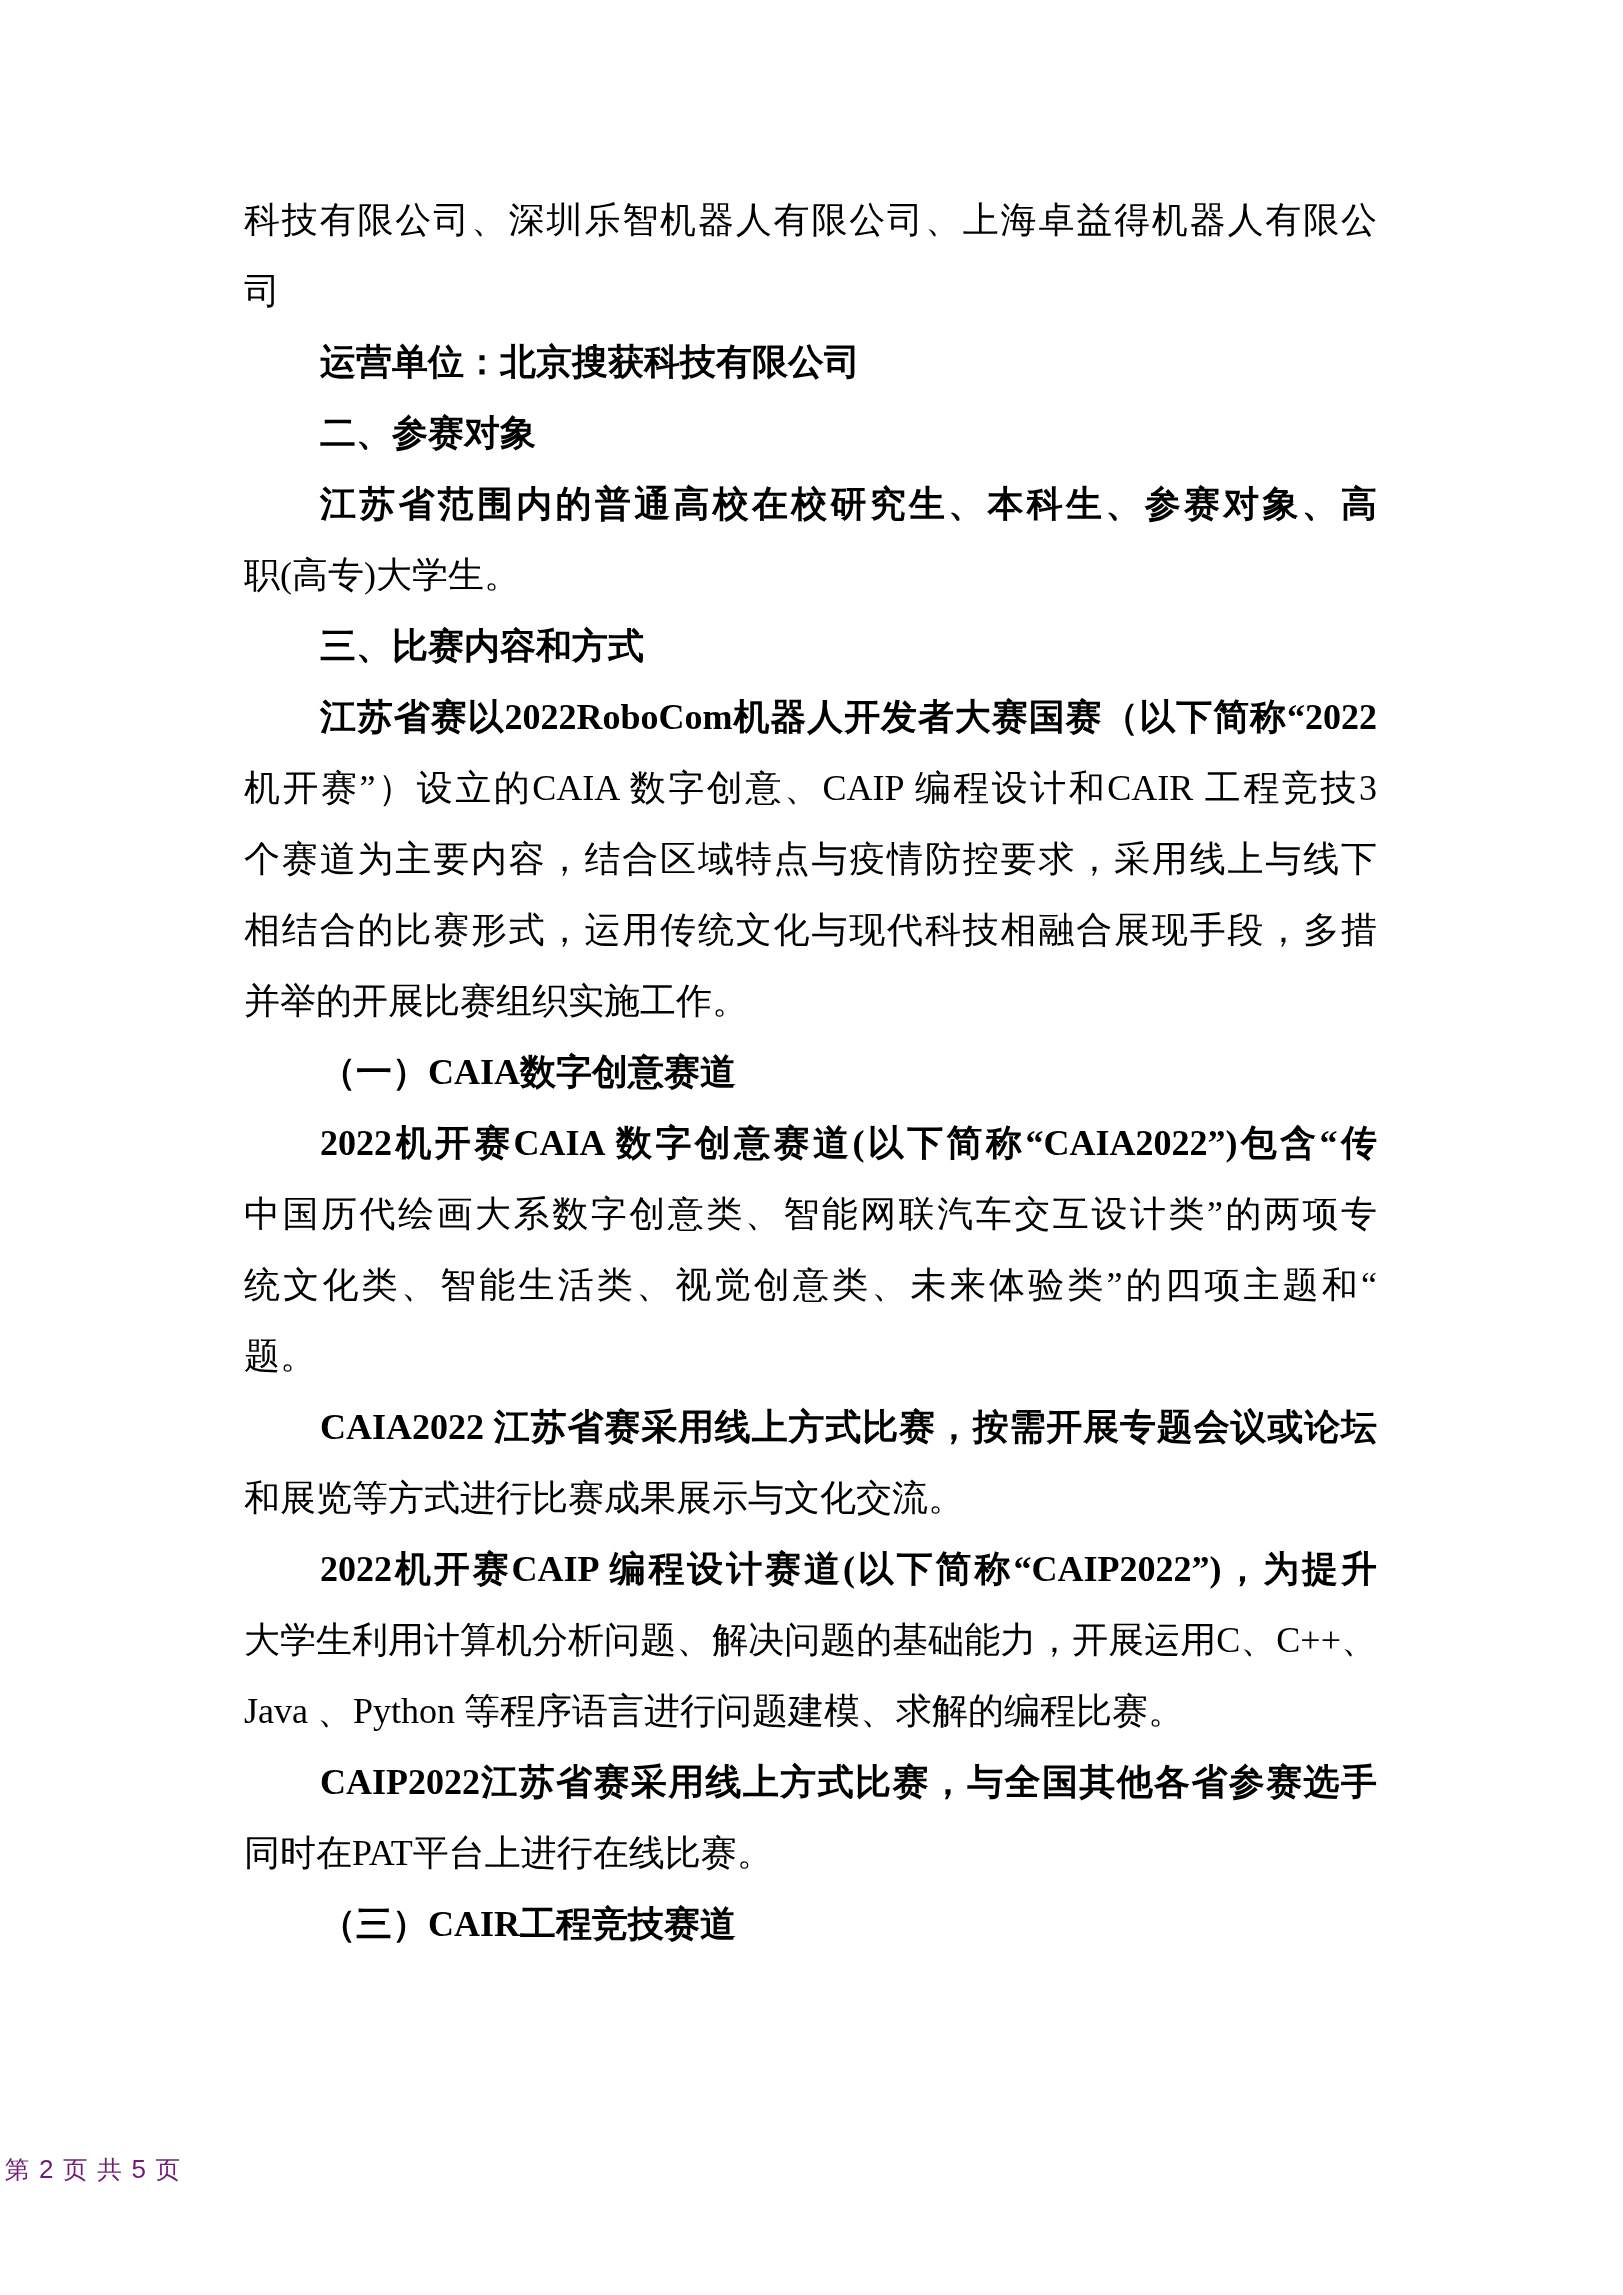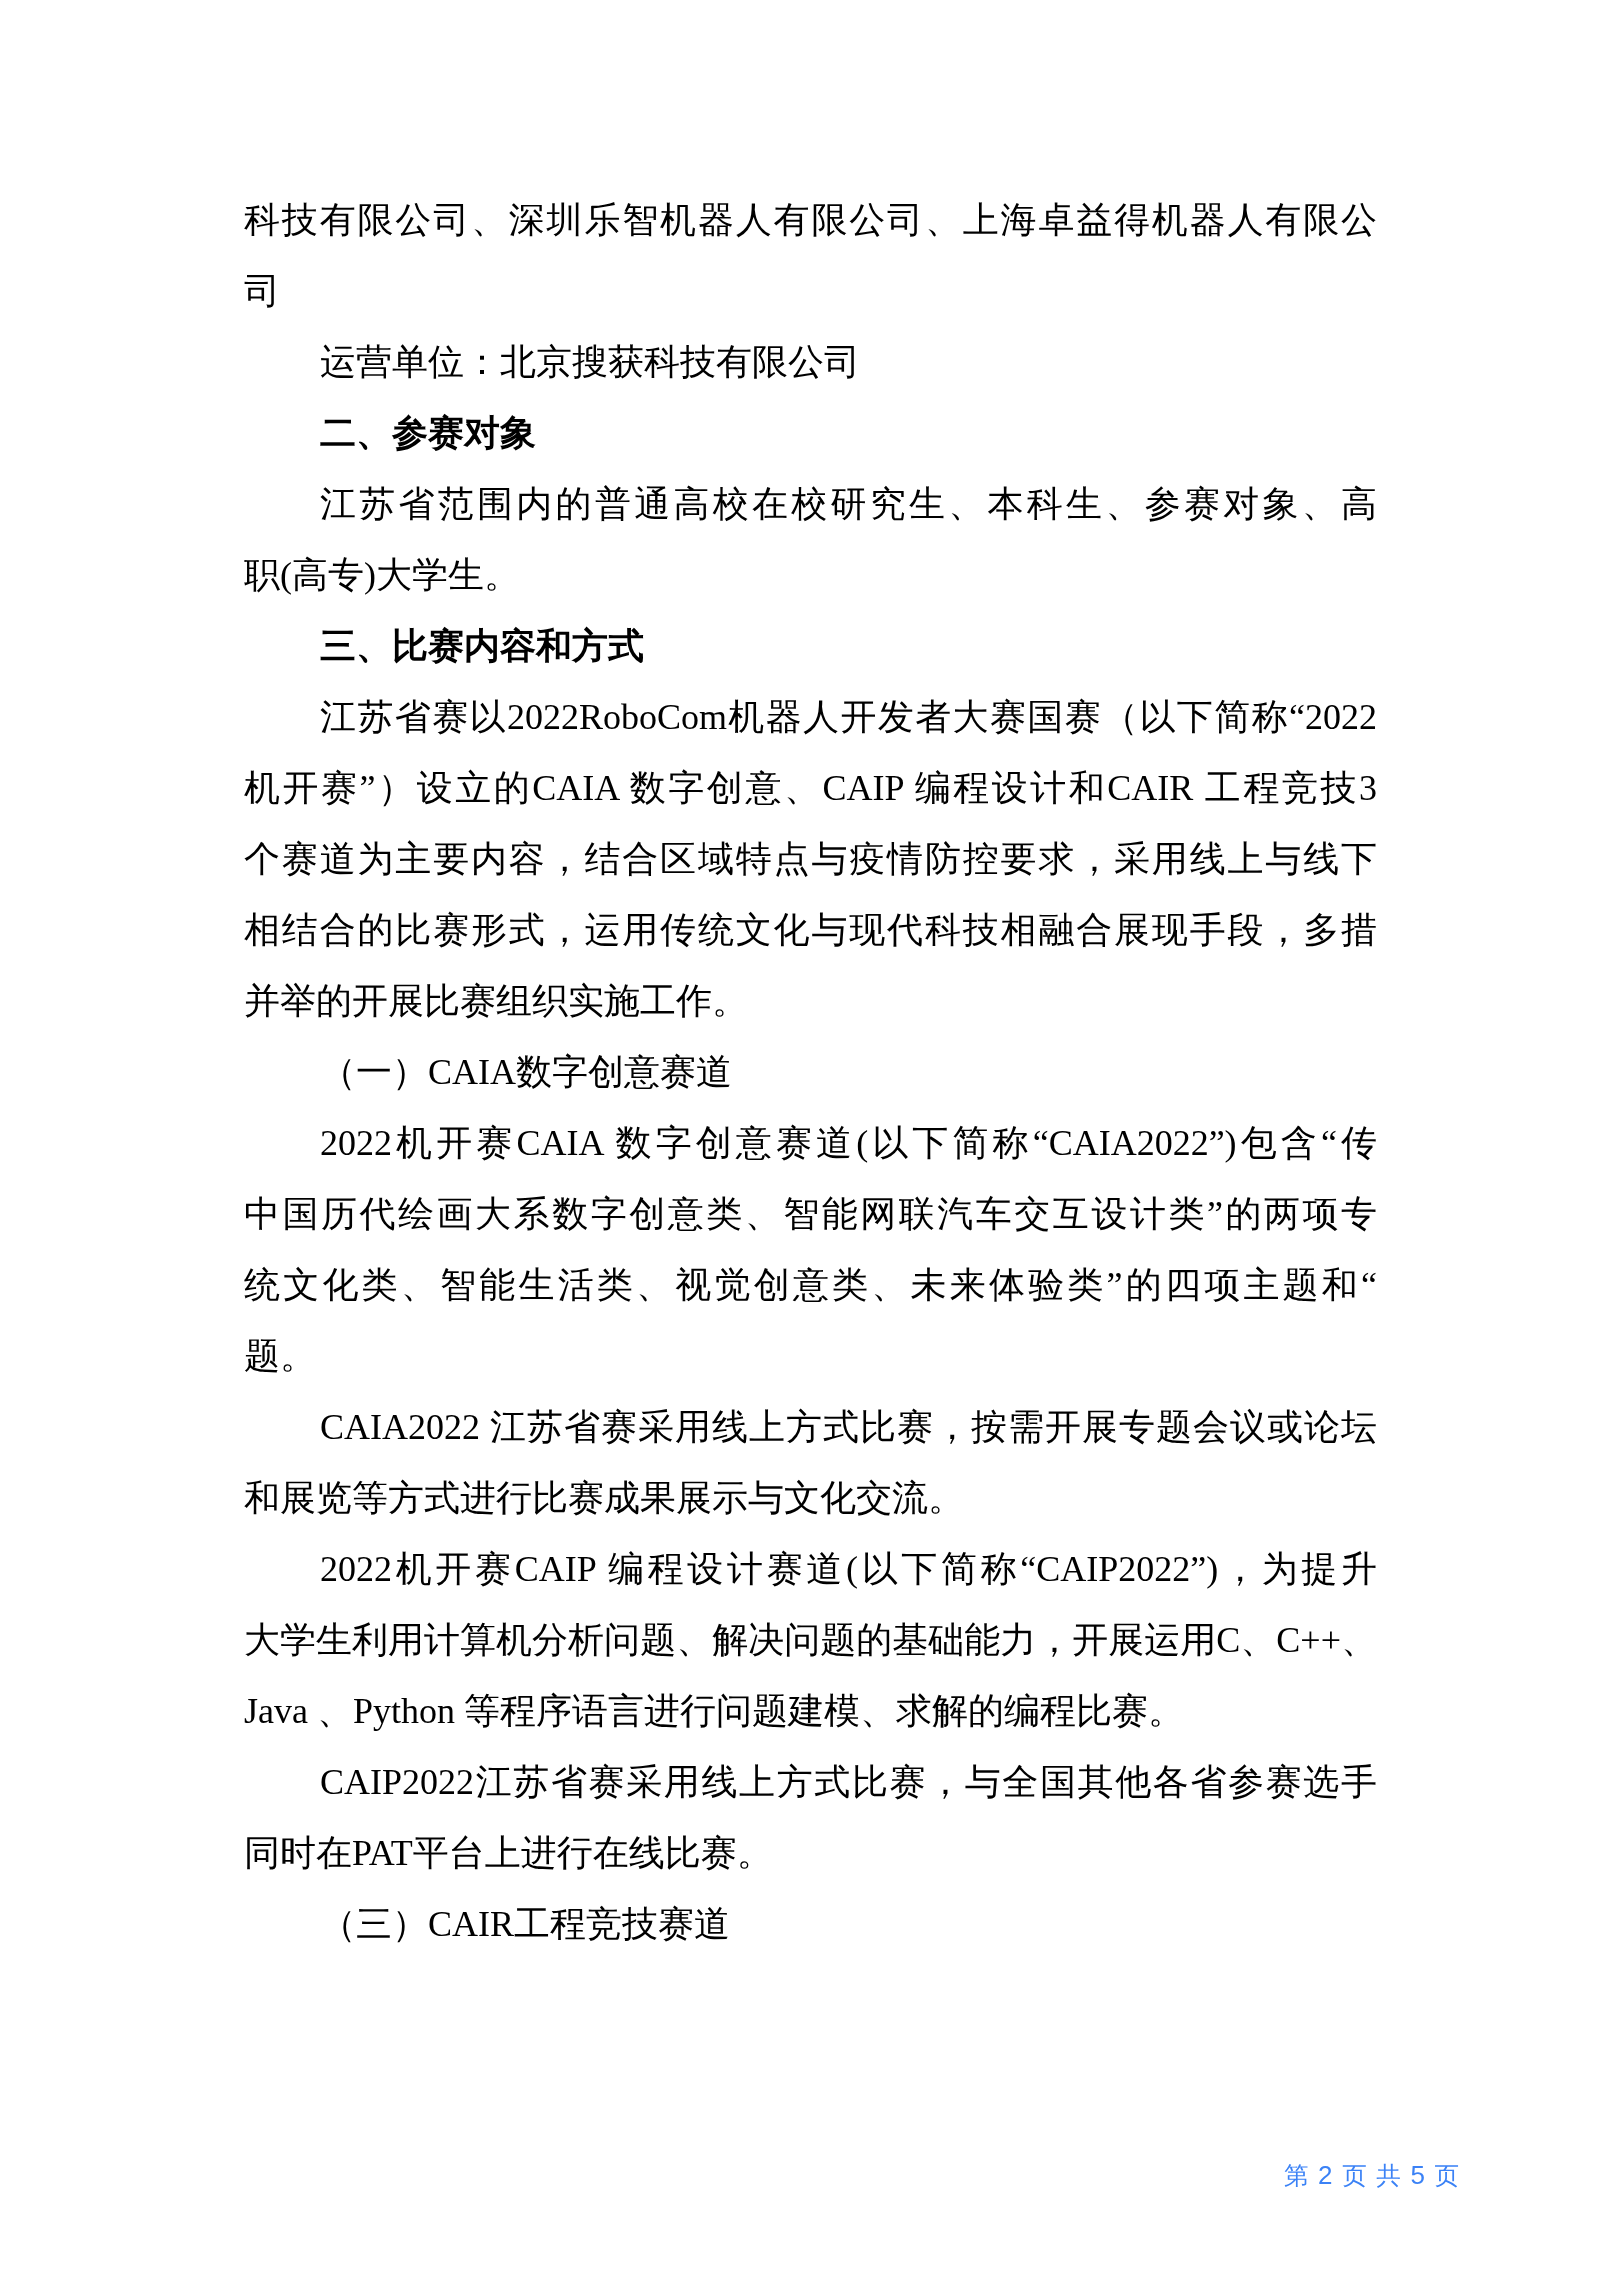--- a/index.html
+++ b/index.html
@@ -31,34 +31,34 @@
   }
   
   .jf {
     text-align: justify;
     text-align-last: justify;
     text-justify: inter-character;
   }
   
   .ind {
     padding-left: 76px;
+    font-weight: bold;
   }
   .bold {
     font-weight: 700;
   }
   .footer {
     position: absolute;
     left: 0;
     right: 0;
     top: 2153px;
-    text-align: right;
+    text-align: left;
     font-size: 24.6px;
     line-height: 32px;
-    color: #3b82f6;
-    margin-top: 6px;
+    color: #701a75;
   }
   .footer .part {
     margin: 0 4.8px;
   }
   .footer .num {
     font-family: "Liberation Sans", "DejaVu Sans", sans-serif;
     font-size: 26px;
   }
 </style>
 </head>

